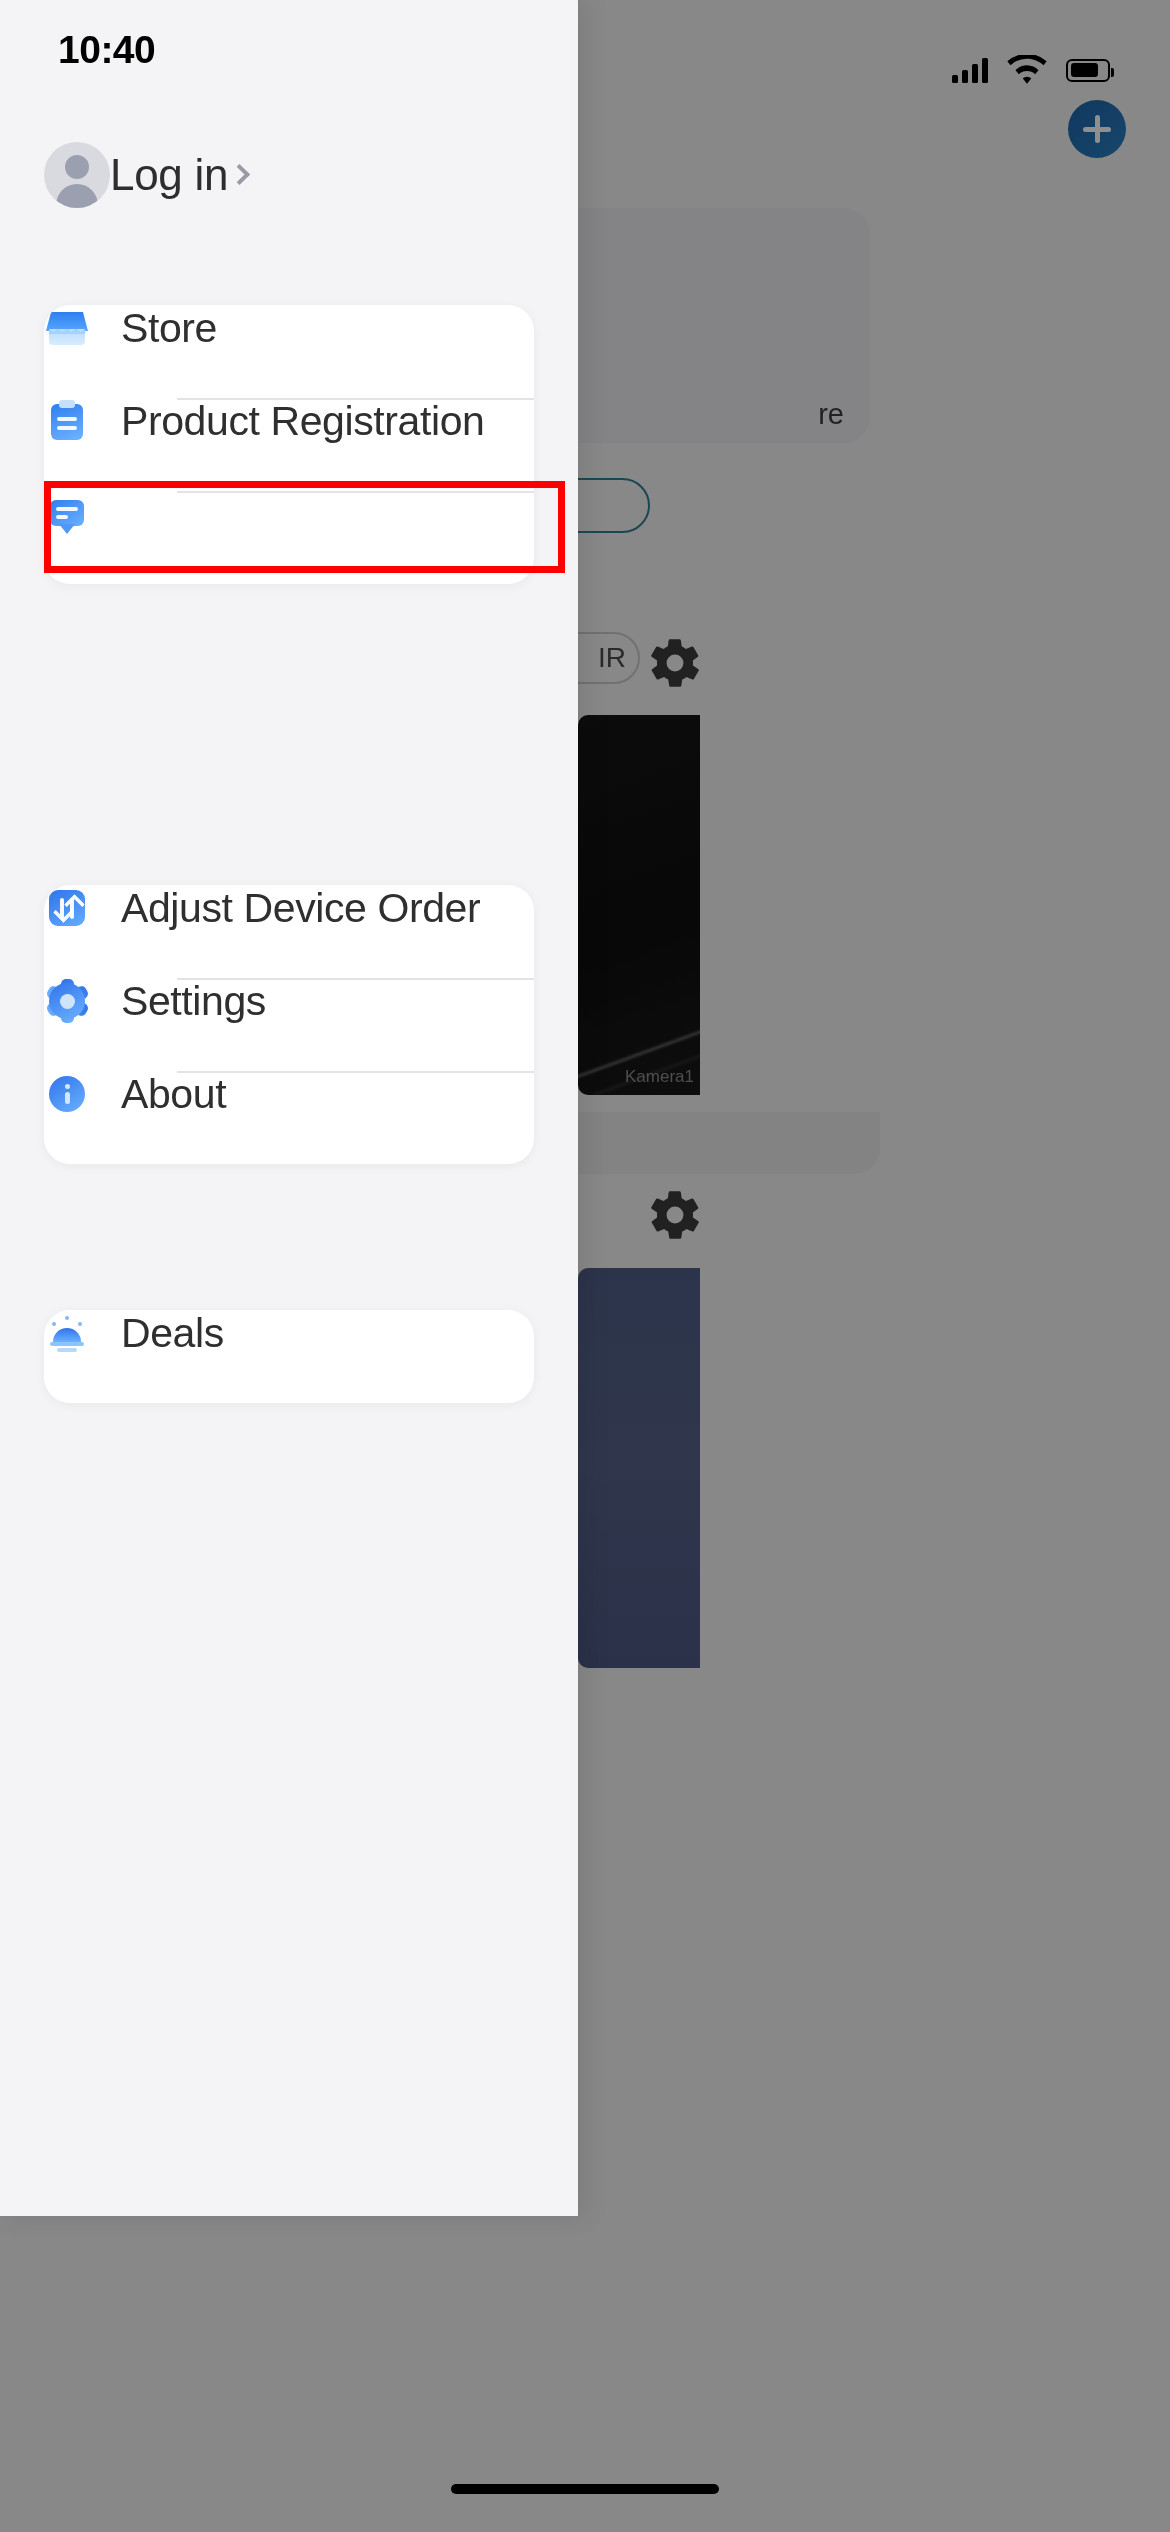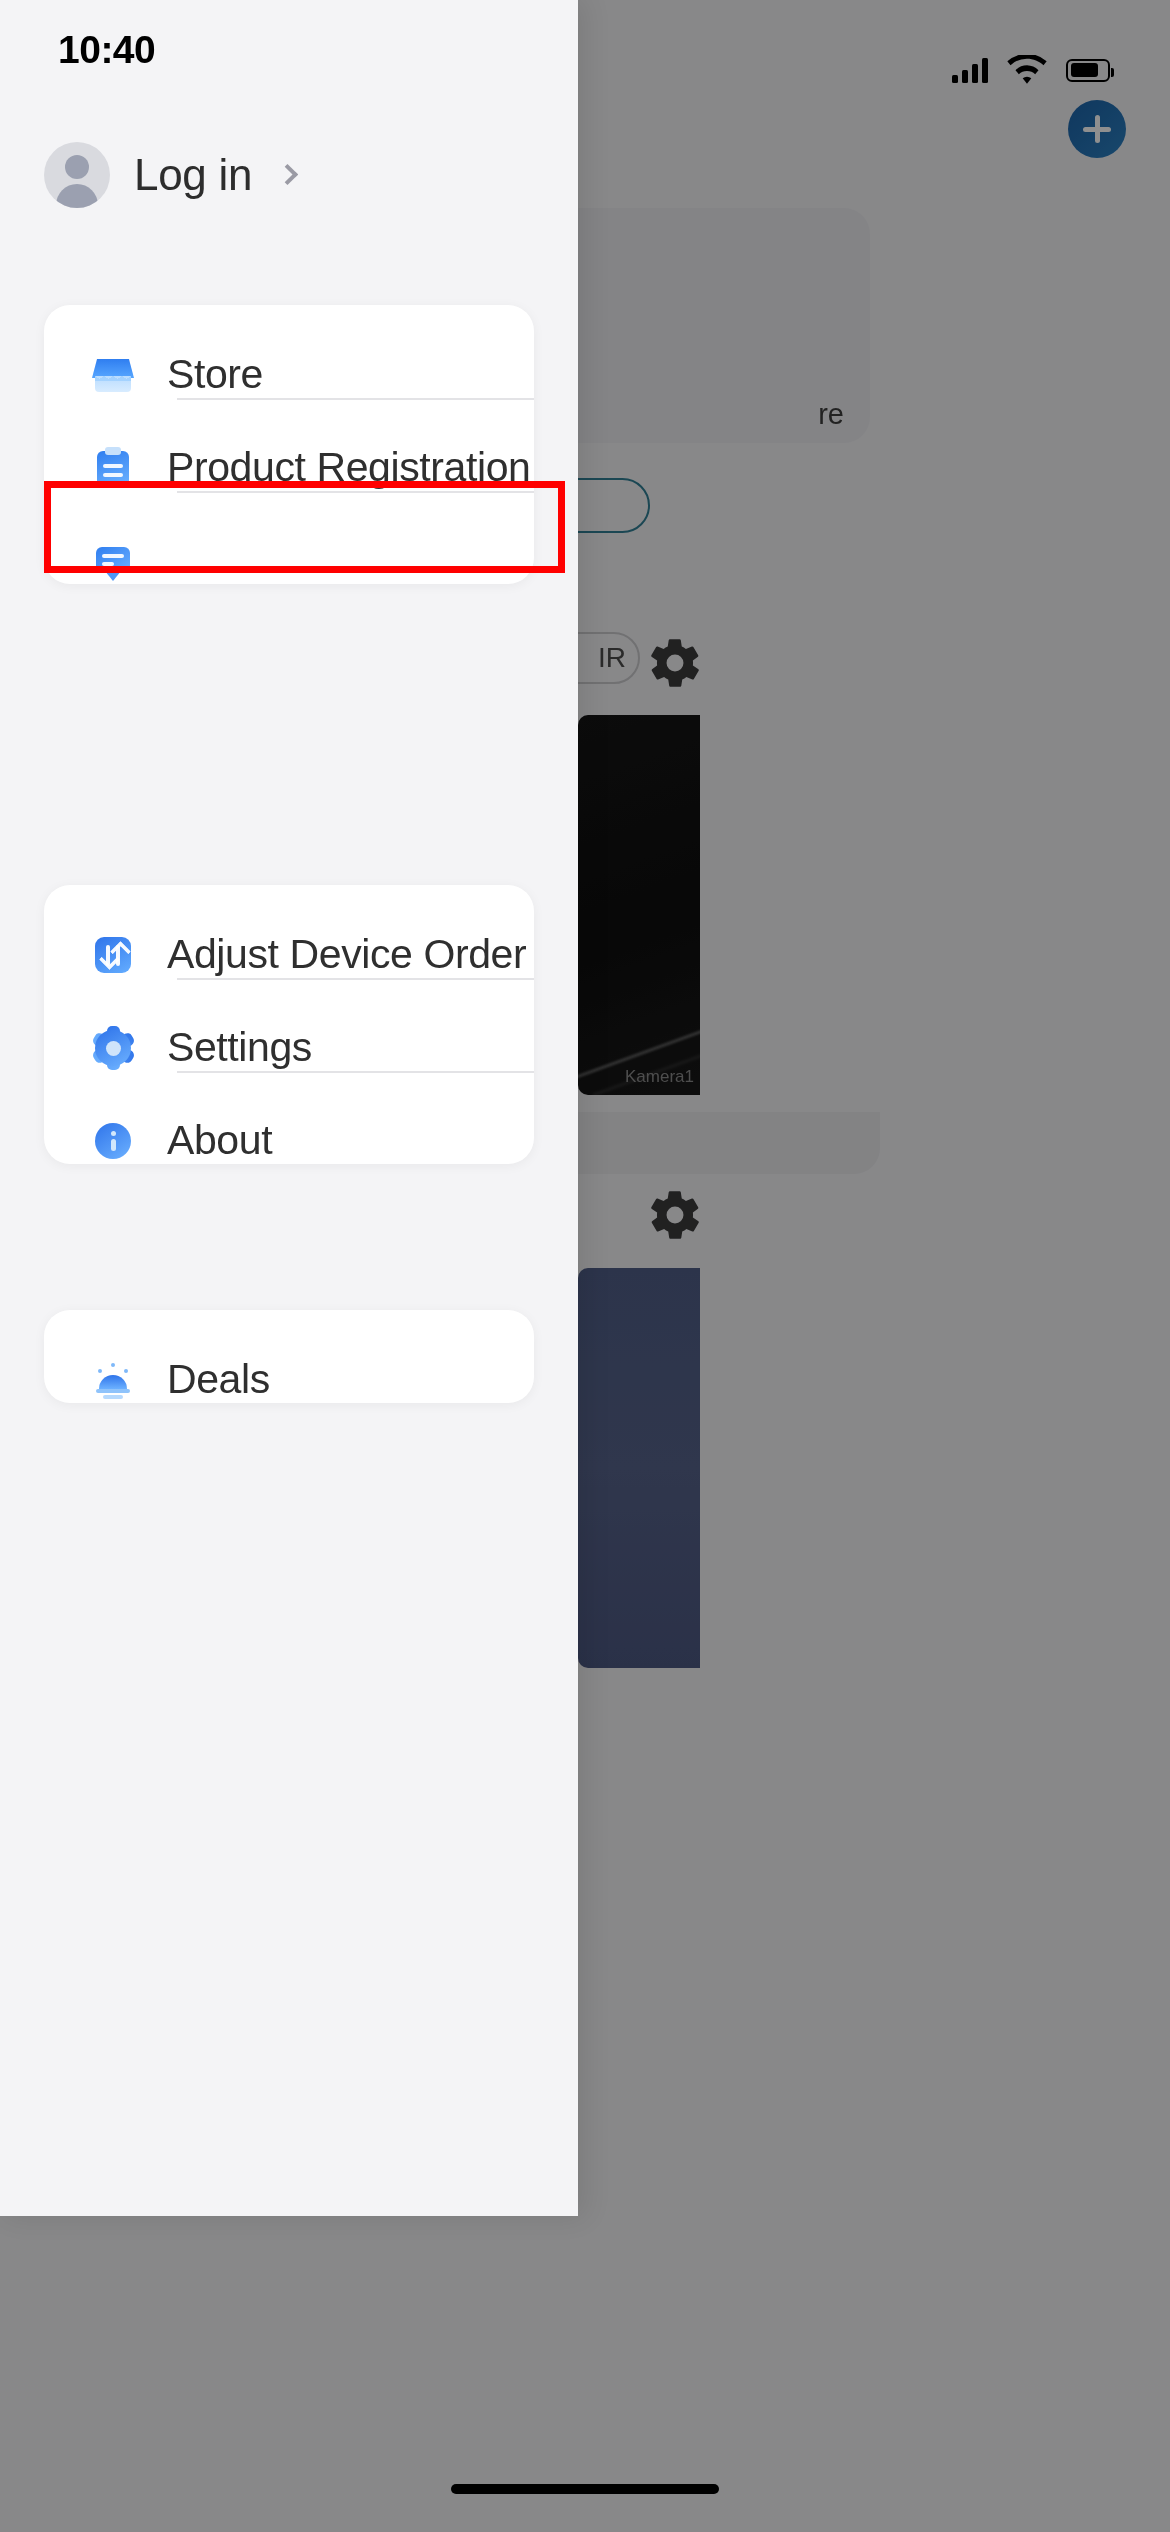--- a/index.html
+++ b/index.html
@@ -122,21 +122,21 @@
   }
   .battery .fill { height:100%; width:78%; background:#000; border-radius:3px; }
   .battery .cap {
     position:absolute; right:-6px; top:7px; width:3px; height:9px;
     background:#000; border-radius:0 2px 2px 0;
   }
 
   
   .login-row {
     position:absolute; left:44px; top:142px;
-    display:flex; align-items:center; gap:24px;
+    display:flex; align-items:center; 
   }
   .avatar {
     width:66px; height:66px; border-radius:50%;
     background:#d9dadf; position:relative; overflow:hidden;
   }
   .avatar .head {
     position:absolute; left:50%; top:13px; transform:translateX(-50%);
     width:24px; height:24px; border-radius:50%; background:#9ba0b0;
   }
   .avatar .body {
@@ -157,22 +157,21 @@
     box-shadow:0 2px 12px rgba(0,0,0,0.05);
     overflow:hidden;
   }
   #card-main  { top:305px; }
   #card-tools { top:885px; }
   #card-light { top:1310px; }
 
   .menu-item {
     position:relative;
     height:93px;
-    display:flex; align-items:flex-end;
-    padding-left:46px;
+    display:flex; align-items:flex-start;
   }
   .menu-item + .menu-item::before {
     content:""; position:absolute; left:133px; right:0; top:0;
     height:1.5px; background:#e3e3e6;
   }
   .menu-label {
     font-size:41px; color:#2f2f2f; letter-spacing:-0.4px; margin-left:31px;
     white-space:nowrap;
   }
 

